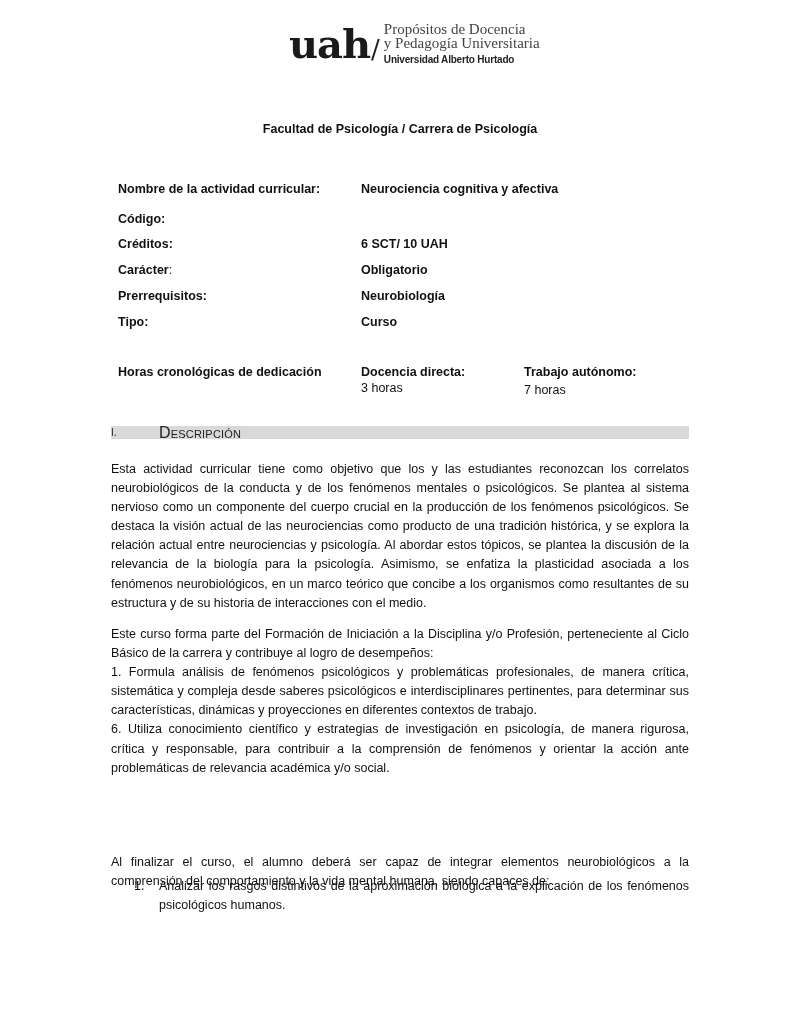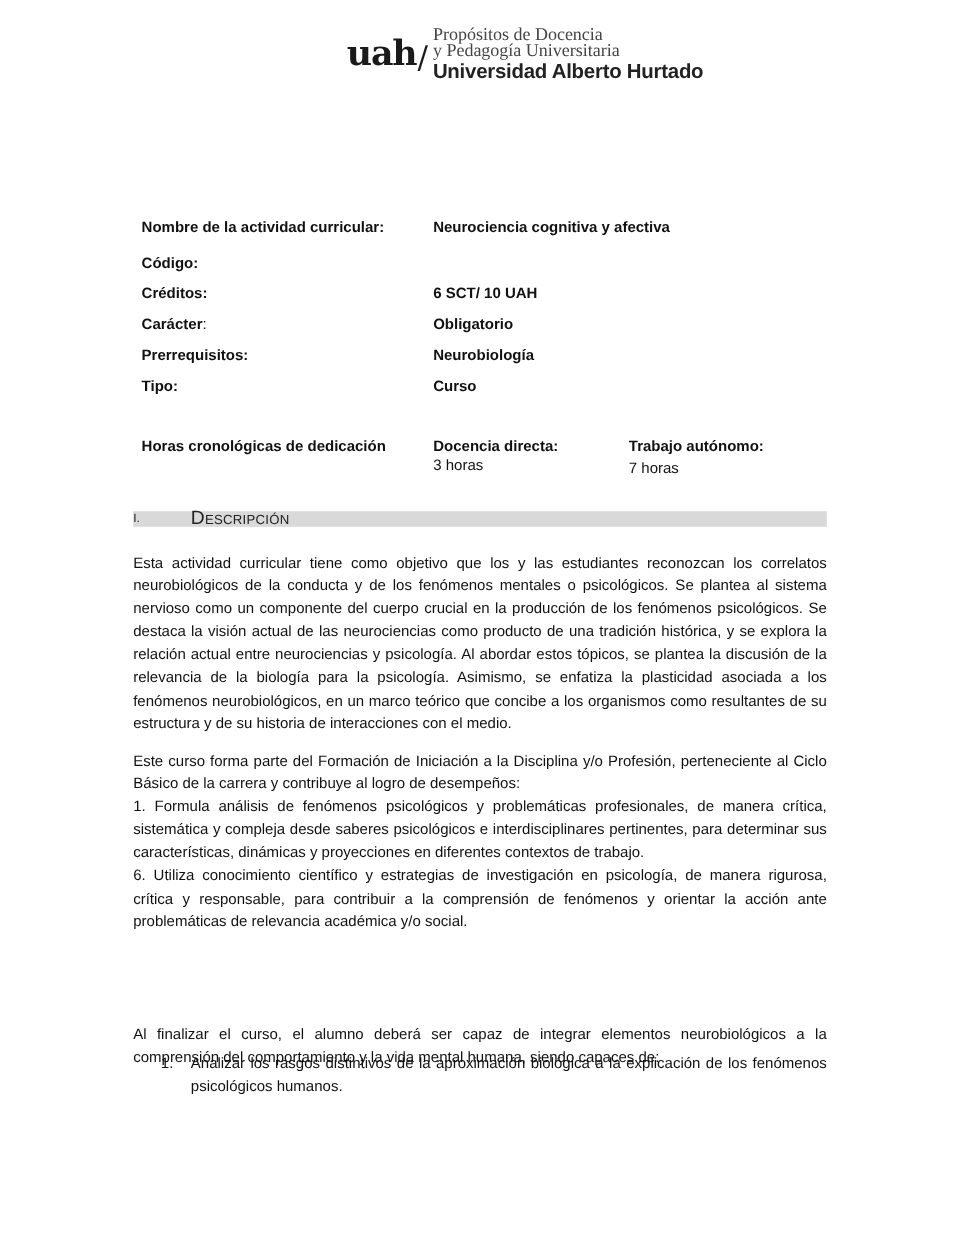--- a/index.html
+++ b/index.html
@@ -3,25 +3,25 @@
 <meta charset="utf-8">
 <style>
   html, body { margin: 0; padding: 0; background: #ffffff; }
   body { width: 800px; height: 1035px; position: relative; overflow: hidden;
          font-family: "Liberation Sans", "DejaVu Sans", sans-serif; color: #111; }
   .page { position: absolute; left: 0; top: 0; width: 800px; height: 1035px; }
 
   
   .logo { position: absolute; left: 289px; top: 22px; height: 52px; display: flex; align-items: flex-start; }
   .logo-mark { font-family: "DejaVu Serif", "Liberation Serif", serif; font-weight: bold;
-               font-size: 29px; line-height: 40px; letter-spacing: -1px; color: #1a1a1a; margin-top: 2px; }
+               font-size: 40px; line-height: 40px; letter-spacing: -1px; color: #1a1a1a; margin-top: 2px; }
   .logo-slash { font-family: "DejaVu Serif", serif; font-size: 26px; line-height: 26px; margin-top: 14px; margin-left: 1px; color: #1a1a1a; }
   .logo-text { margin-left: 4px; display: flex; flex-direction: column; }
   .logo-line1, .logo-line2 { font-family: "Liberation Serif", "DejaVu Serif", serif; font-size: 15px; line-height: 14px; color: #444; }
-  .logo-line3 { font-family: "Liberation Sans", sans-serif; font-size: 17px; line-height: 14px; margin-top: 3px; color: #222; font-weight: bold; letter-spacing: -0.2px; }
+  .logo-line3 { font-family: "Liberation Sans", sans-serif; font-size: 10px; line-height: 14px; margin-top: 3px; color: #222; font-weight: bold; letter-spacing: -0.2px; }
 
   .faculty { position: absolute; left: 0; width: 800px; top: 122px; text-align: center;
              font-weight: bold; font-size: 12.5px; }
 
   .info-row { position: absolute; left: 118px; font-size: 12.5px; font-weight: bold; }
   .info-label { position: absolute; left: 0; white-space: nowrap; }
   .info-value { position: absolute; left: 243px; white-space: nowrap; }
   .info-label .normal { font-weight: normal; }
 
   .hours { position: absolute; left: 118px; top: 365px; font-size: 12.5px; }
@@ -52,20 +52,21 @@
   <div class="logo">
     <span class="logo-mark">uah</span>
     <span class="logo-slash">/</span>
     <div class="logo-text">
       <span class="logo-line1">Propósitos de Docencia</span>
       <span class="logo-line2">y Pedagogía Universitaria</span>
       <span class="logo-line3">Universidad Alberto Hurtado</span>
     </div>
   </div>
 
+  <div class="faculty">Facultad de Psicología / Carrera de Psicología</div>
 
   <div class="info-row" style="top:182px;">
     <span class="info-label">Nombre de la actividad curricular:</span>
     <span class="info-value">Neurociencia cognitiva y afectiva</span>
   </div>
   <div class="info-row" style="top:212px;">
     <span class="info-label">Código:</span>
     <span class="info-value"></span>
   </div>
   <div class="info-row" style="top:237px;">

